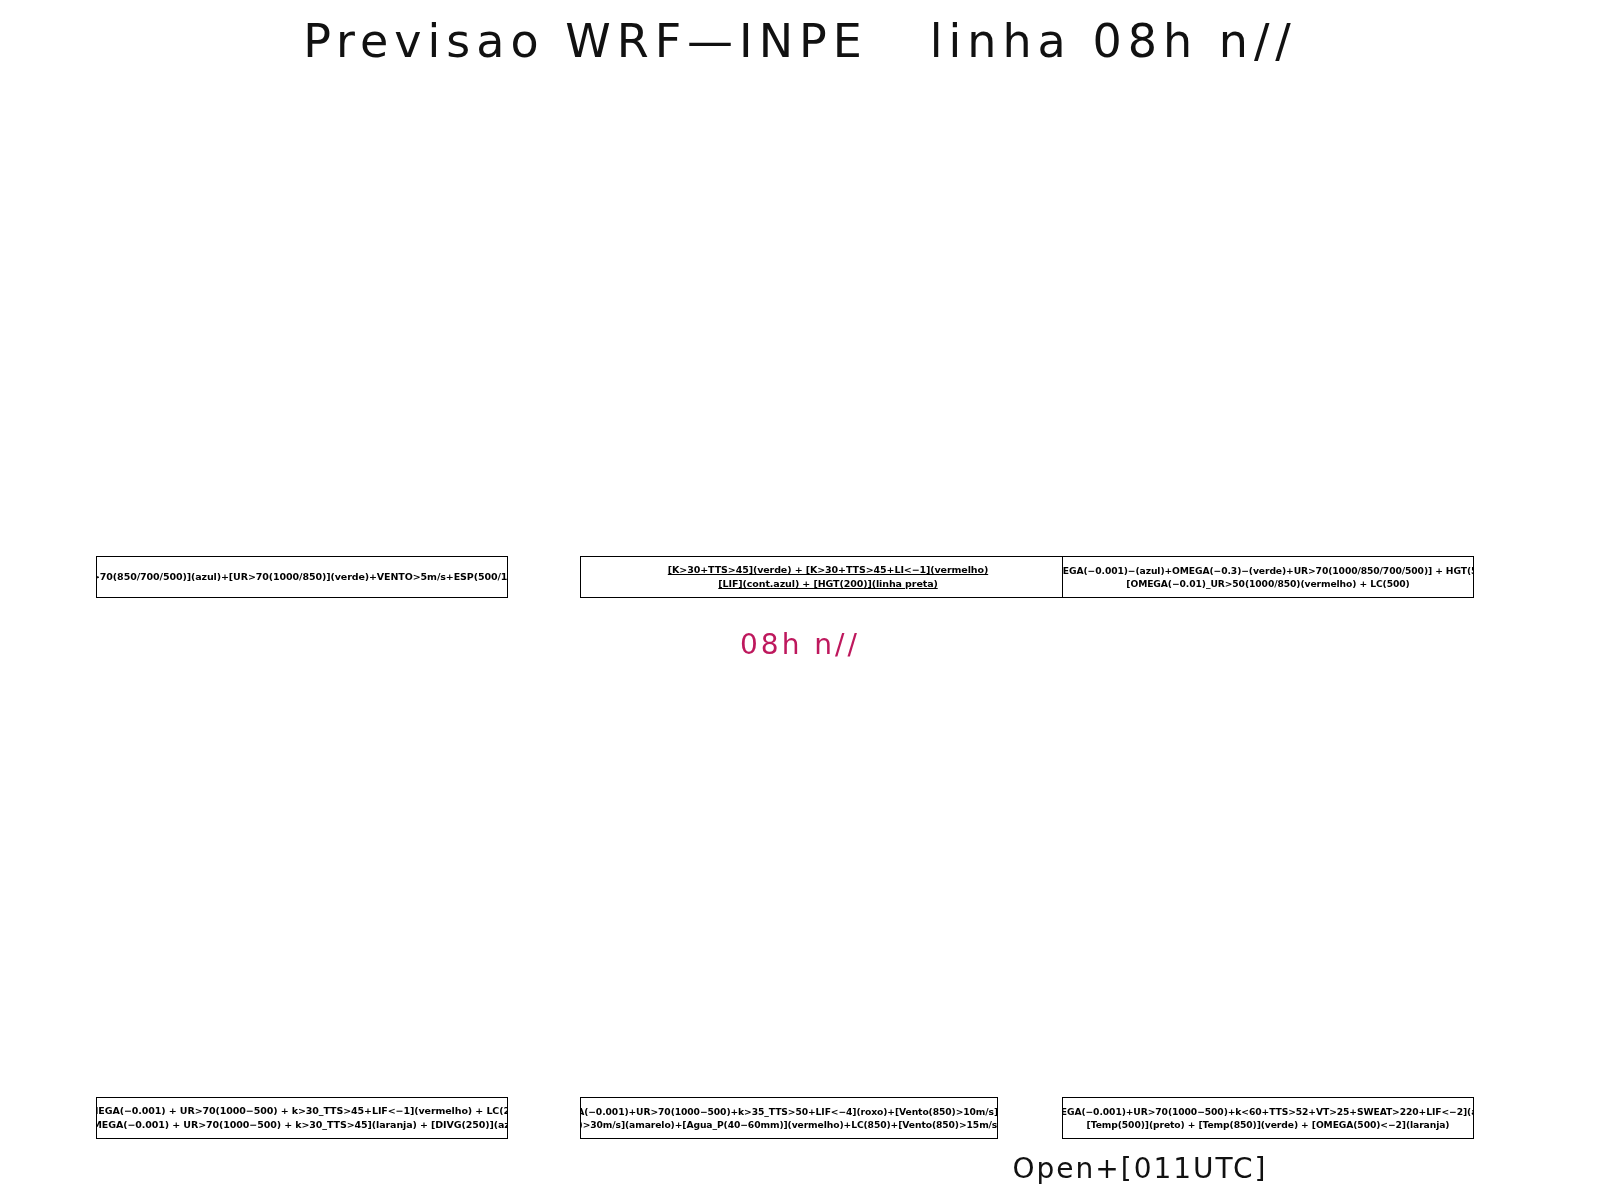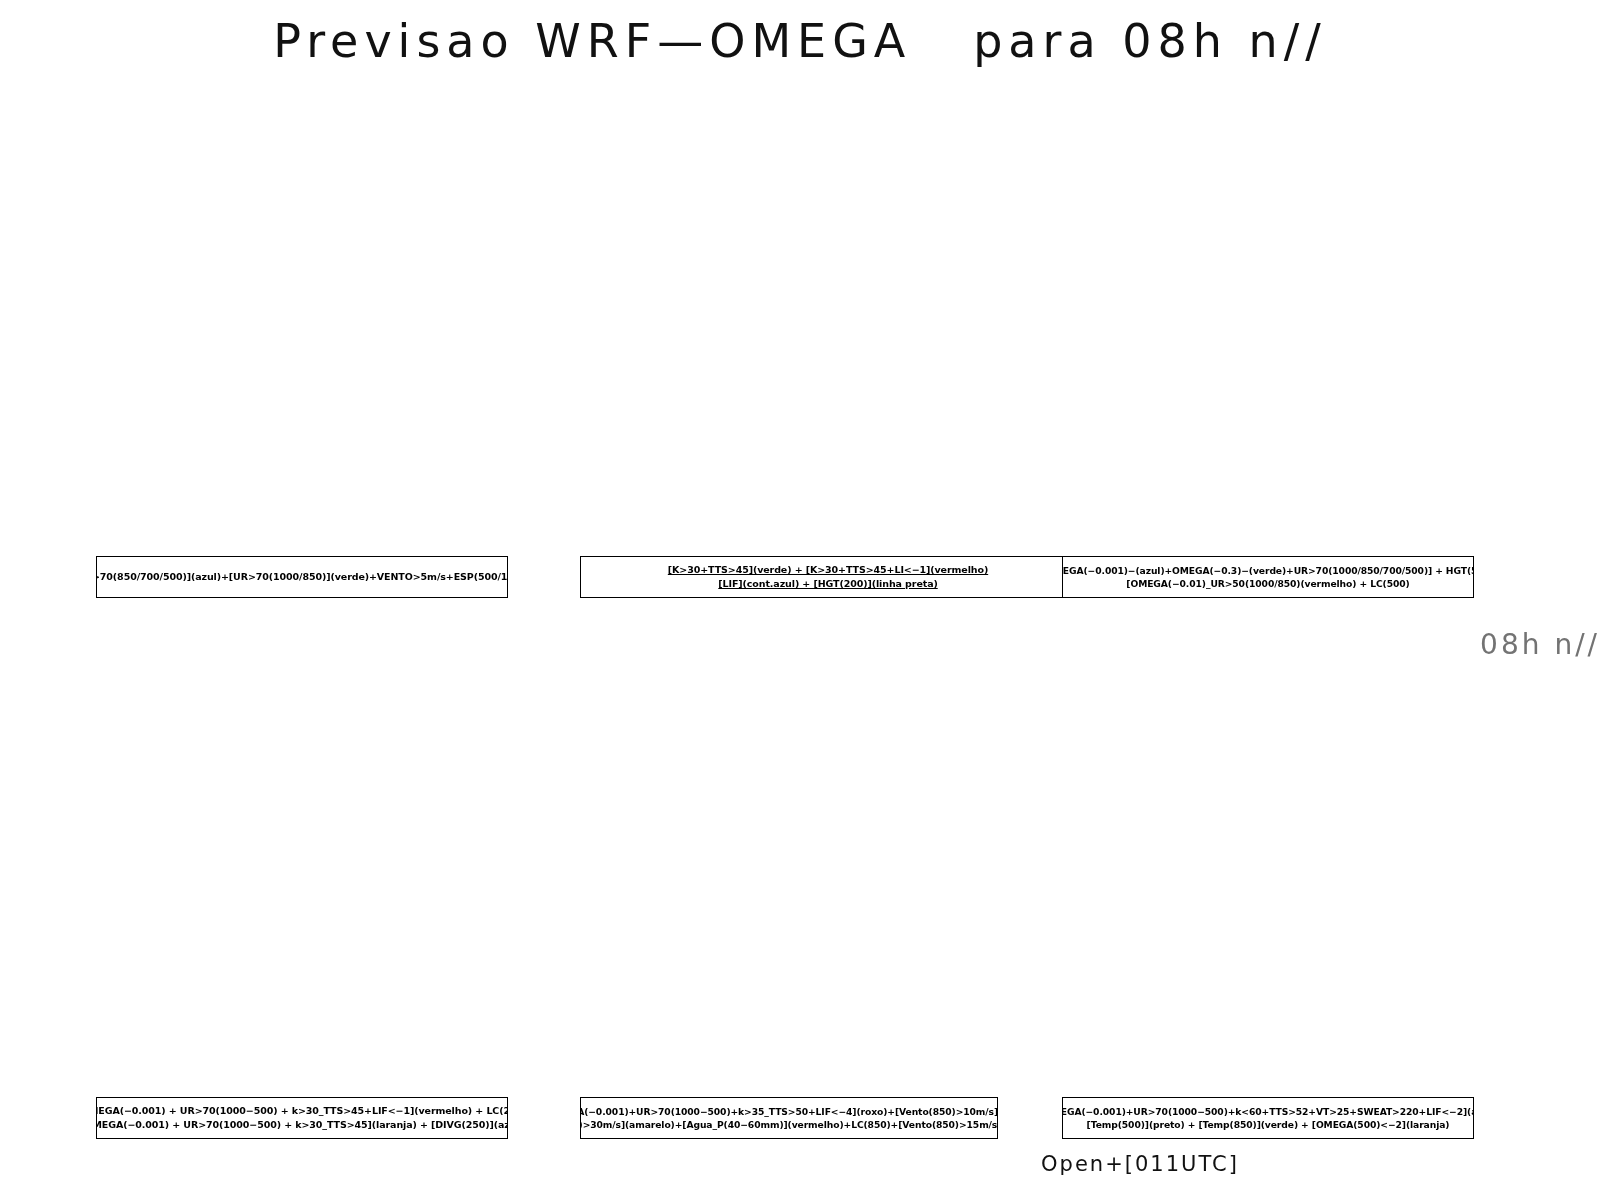--- a/index.html
+++ b/index.html
@@ -30,37 +30,37 @@
     color: #111111;
     white-space: pre;
   }
 
   
   .mid-caption {
     position: absolute;
     top: 628px;
     left: 0;
     width: 1600px;
-    text-align: right;
+    text-align: center;
     font-size: 28px;
     letter-spacing: 3px;
-    color: #737373;
+    color: #be185d;
     white-space: pre;
   }
 
   
   .bottom-caption {
     position: absolute;
     top: 1152px;
     left: 0;
     width: 1600px;
     text-align: center;
     padding-left: 680px;
     box-sizing: border-box;
-    font-size: 21px;
+    font-size: 28px;
     letter-spacing: 2px;
     color: #111111;
     white-space: pre;
   }
 
   
   .legend-box {
     position: absolute;
     border: 1.6px solid #000000;
     background: #ffffff;
@@ -96,21 +96,21 @@
   #box-bot-right  { left: 1062px;top: 1097px; width: 412px; height: 42px; }
 
   
   #box-bot-mid { font-size: 9.2px; }
   #box-bot-right { font-size: 9.2px; }
   #box-top-right { font-size: 9.2px; }
 </style>
 </head>
 <body>
 
-<div class="main-title">Previsao WRF—OMEGA   para 08h n//</div>
+<div class="main-title">Previsao WRF—INPE   linha 08h n//</div>
 
 <div class="legend-box" id="box-top-left">
   <span class="line">[UR&gt;70(850/700/500)](azul)+[UR&gt;70(1000/850)](verde)+VENTO&gt;5m/s+ESP(500/1000)</span>
   <span class="line"></span>
 </div>
 
 <div class="legend-box" id="box-top-mid">
   <span class="line">[K&gt;30+TTS&gt;45](verde)  +  [K&gt;30+TTS&gt;45+LI&lt;−1](vermelho)</span>
   <span class="line">[LIF](cont.azul)  +  [HGT(200)](linha  preta)</span>
 </div>

